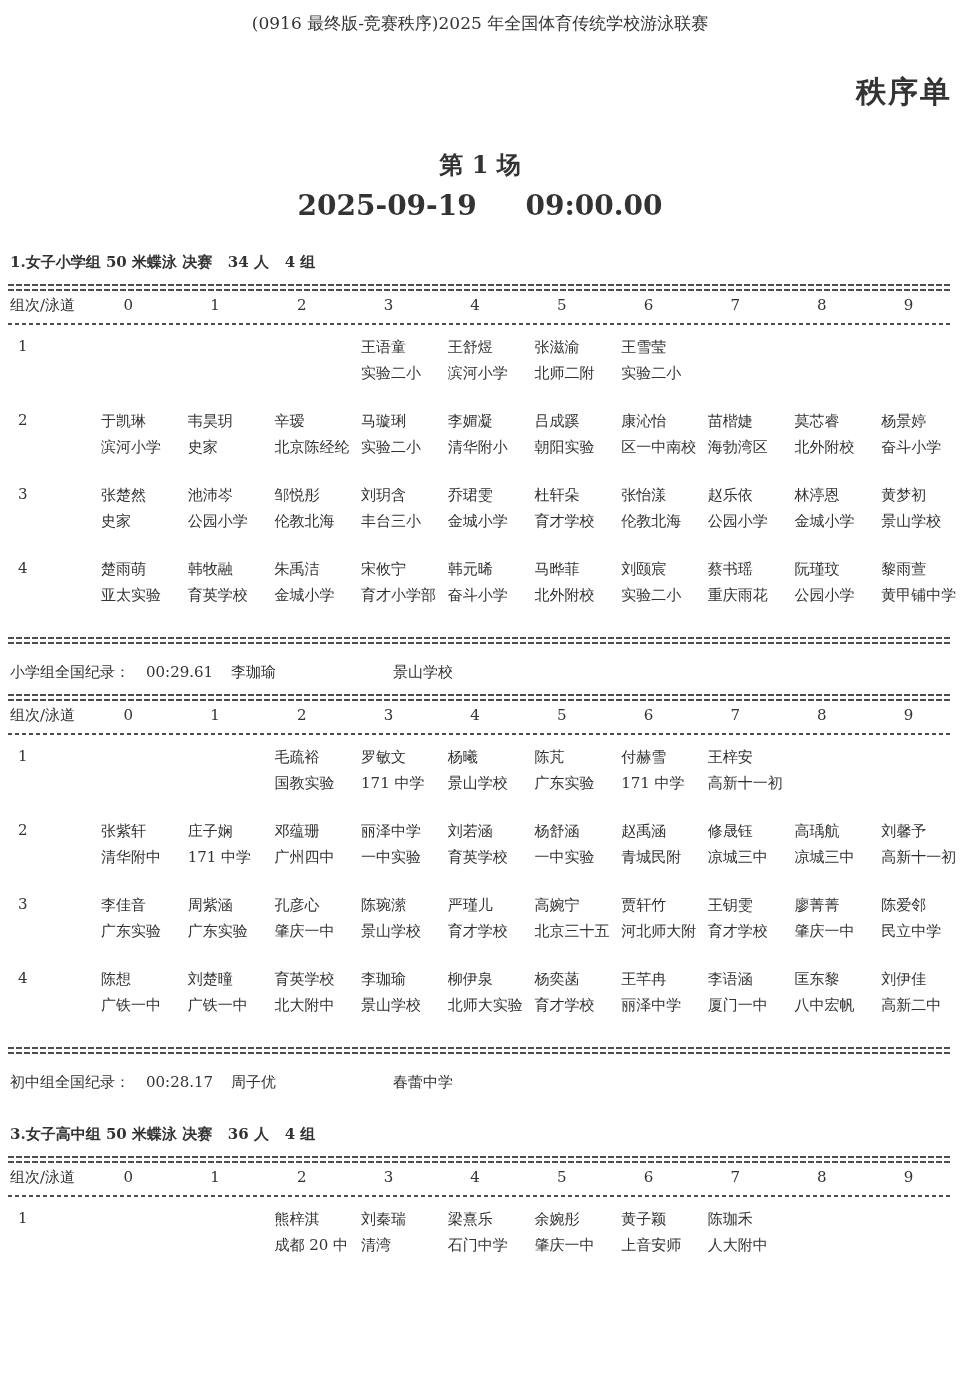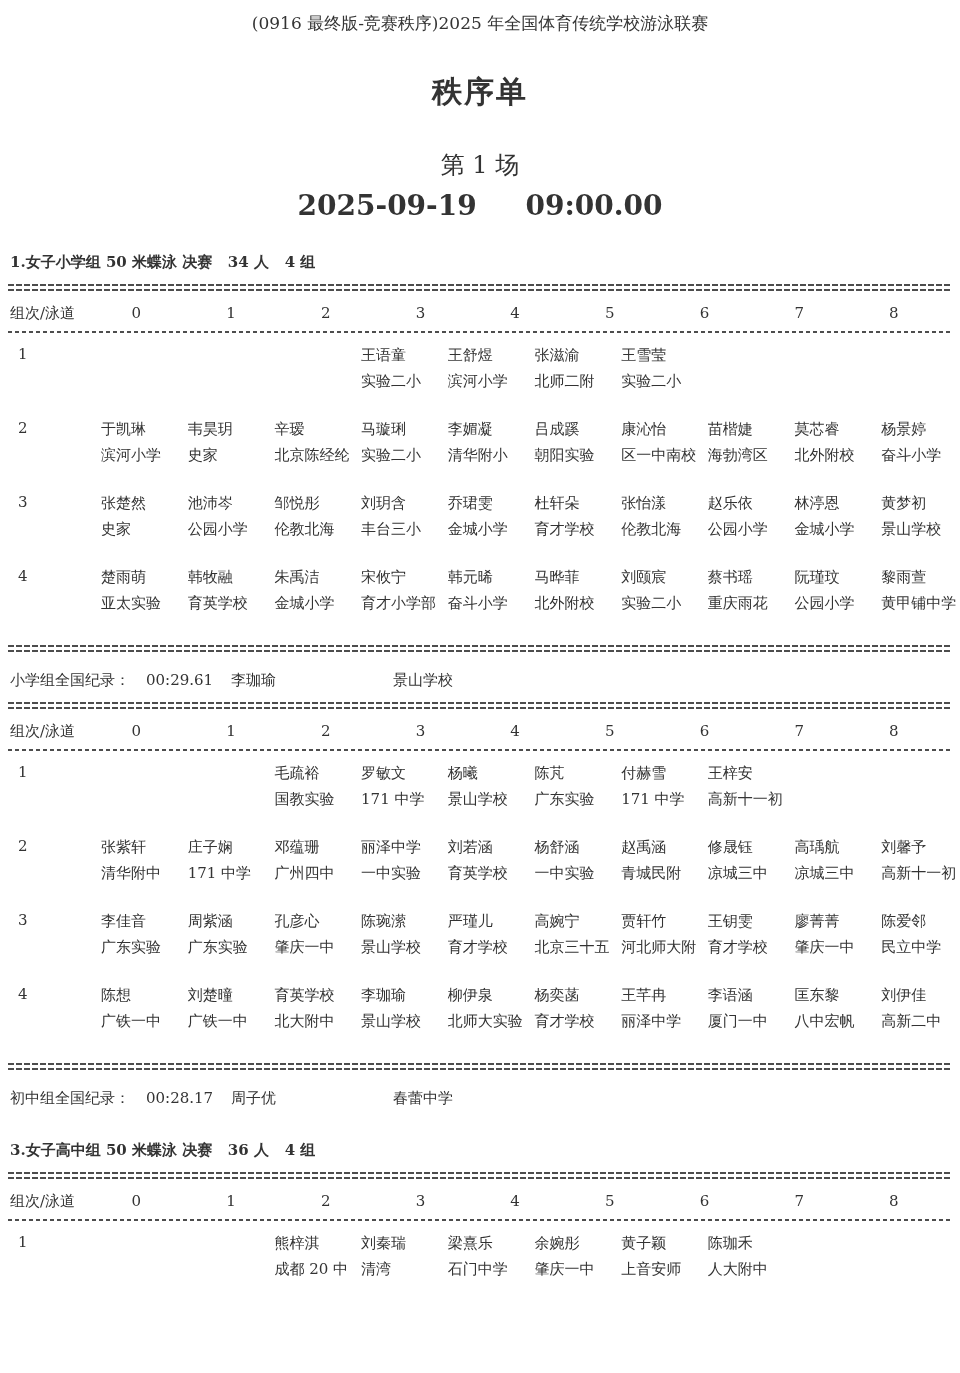--- a/index.html
+++ b/index.html
@@ -6,22 +6,22 @@
   body {
     width: 960px; height: 1373px;
     background: #ffffff;
     color: #333333;
     font-family: "DejaVu Serif", "Liberation Serif", serif;
     overflow: hidden;
   }
   .page { padding: 12px 8px 0 8px; width: 944px; }
 
   .doc-title { text-align: center; font-weight: normal; font-size: 17px; line-height: 22px; white-space: pre; }
-  .sheet-title { text-align: center; font-weight: bold; font-size: 30px; line-height: 36px; margin-top: 40px; letter-spacing: 2px; }
-  .session-title { text-align: center; font-weight: normal; font-size: 24px; line-height: 30px; margin-top: 40px; white-space: pre; }
+  .sheet-title { text-align: right; font-weight: bold; font-size: 30px; line-height: 36px; margin-top: 40px; letter-spacing: 2px; }
+  .session-title { text-align: center; font-weight: bold; font-size: 24px; line-height: 30px; margin-top: 40px; white-space: pre; }
   .session-datetime { text-align: center; font-weight: bold; font-size: 28px; line-height: 28px; margin-top: 12px; white-space: pre; }
 
   .event-title { font-size: 15px; line-height: 20px; margin-top: 32px; white-space: pre; padding-left: 2px; font-weight: bold; }
 
   .sep { width: 944px; }
   .sep.double {
     height: 7px; margin-top: 12px;
     background-image:
       repeating-linear-gradient(to right, #4d4d4d 0 6px, rgba(0,0,0,0) 6px 8px),
       repeating-linear-gradient(to right, #4d4d4d 0 6px, rgba(0,0,0,0) 6px 8px);
@@ -31,21 +31,21 @@
   }
   .sep.single {
     height: 2px; margin-top: 8px;
     background-image: repeating-linear-gradient(to right, #4d4d4d 0 4px, rgba(0,0,0,0) 4px 7px);
     background-size: 100% 2px;
     background-repeat: no-repeat;
   }
   .sep.bottom { margin-top: 16px; }
 
   .grid { display: grid; grid-template-columns: 77px repeat(10, 86.7px); }
-  .lane-header { margin-top: 12px; font-size: 15px; line-height: 20px; gap: 8px; }
+  .lane-header { margin-top: 4px; font-size: 15px; line-height: 20px; }
   .head-label { padding-left: 2px; white-space: nowrap; }
   .lane-num { text-align: center; }
 
   .group-row { padding-top: 12px; padding-bottom: 16px; font-size: 15px; }
   .group-no { padding-left: 10px; }
   .entry { padding-left: 16px; white-space: nowrap; overflow: visible; }
   .entry-name { line-height: 20px; }
   .entry-school { line-height: 20px; margin-top: 6px; }
 
   .record-line { position: relative; margin-top: 18px; font-size: 15px; line-height: 20px; height: 20px; white-space: pre; padding-left: 2px; }

